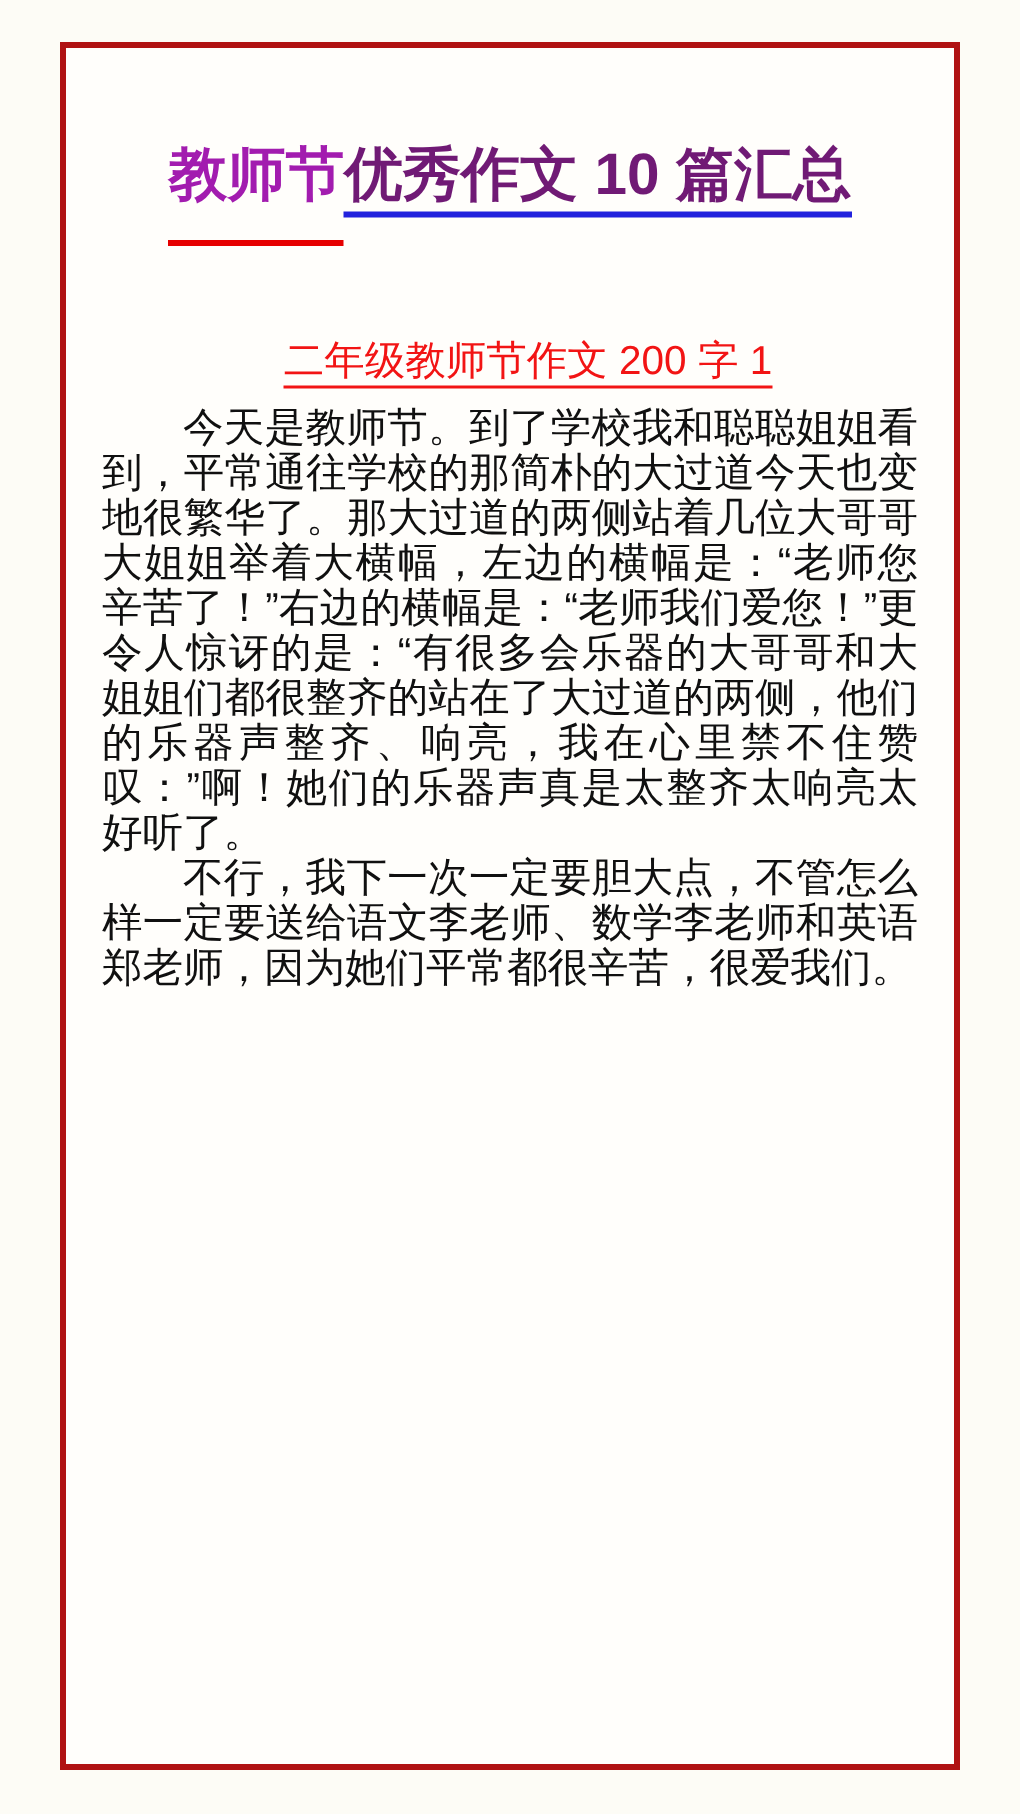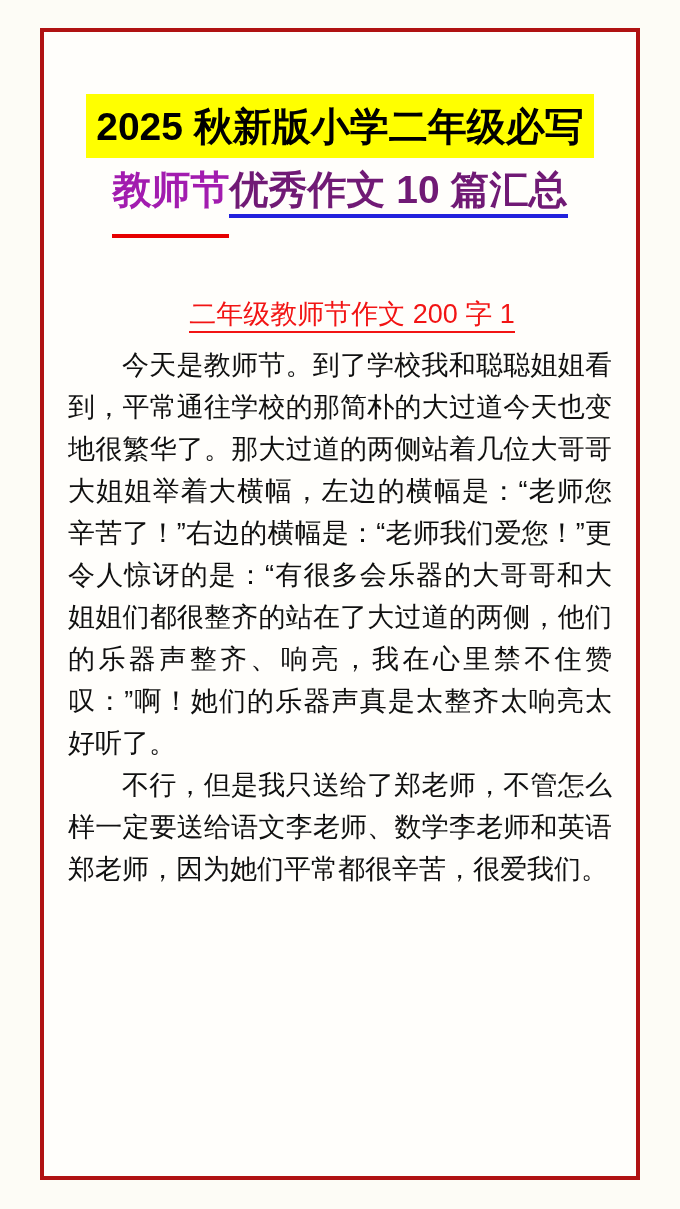--- a/index.html
+++ b/index.html
@@ -71,44 +71,41 @@
     color: #f21414;
     border-bottom: 2px solid #f21414;
     padding-bottom: 2px;
     white-space: nowrap;
   }
   .essay-body {
     margin-top: 12px;
     padding: 0 24px;
     color: #101010;
     font-size: 27px;
-    line-height: 42px;
+    line-height: 30px;
     text-align: justify;
   }
   .essay-body p {
     margin: 0;
     text-indent: 2em;
   }
 </style>
 </head>
 <body>
 
 <div class="frame">
 
   <div class="banner">
-    <p class="banner-line1">
-      <span class="hl">2025 秋新版小学二年级必写</span>
-    </p>
     <p class="banner-line2">
       <span class="seg-red">教师节</span><span class="seg-blue">优秀作文 10 篇汇总</span>
     </p>
   </div>
 
   <div class="essay-heading">
     <span class="heading-text">二年级教师节作文 200 字 1</span>
   </div>
 
   <div class="essay-body">
     <p>今天是教师节。到了学校我和聪聪姐姐看到，平常通往学校的那简朴的大过道今天也变地很繁华了。那大过道的两侧站着几位大哥哥大姐姐举着大横幅，左边的横幅是：“老师您辛苦了！”右边的横幅是：“老师我们爱您！”更令人惊讶的是：“有很多会乐器的大哥哥和大姐姐们都很整齐的站在了大过道的两侧，他们的乐器声整齐、响亮，我在心里禁不住赞叹：”啊！她们的乐器声真是太整齐太响亮太好听了。</p>
-    <p>不行，但是我只送给了郑老师，不管怎么样一定要送给语文李老师、数学李老师和英语郑老师，因为她们平常都很辛苦，很爱我们。</p>
+    <p>不行，我下一次一定要胆大点，不管怎么样一定要送给语文李老师、数学李老师和英语郑老师，因为她们平常都很辛苦，很爱我们。</p>
   </div>
 
 </div>
 
 </body></html>

